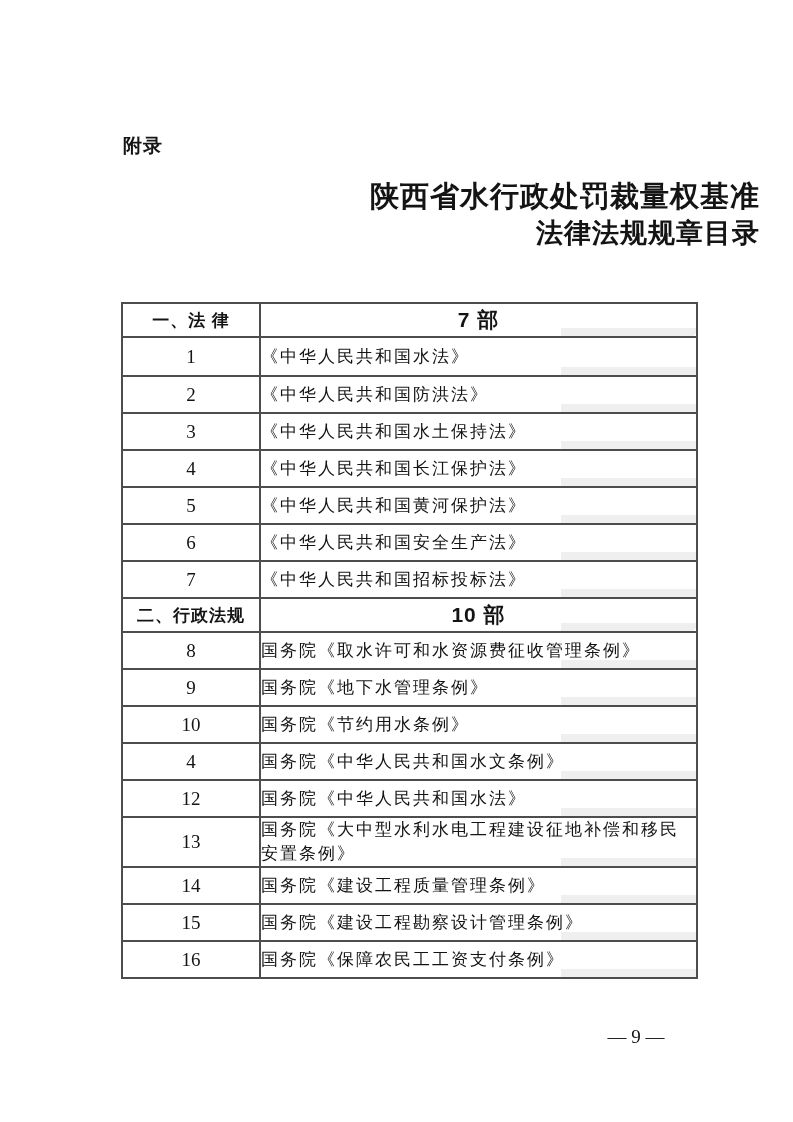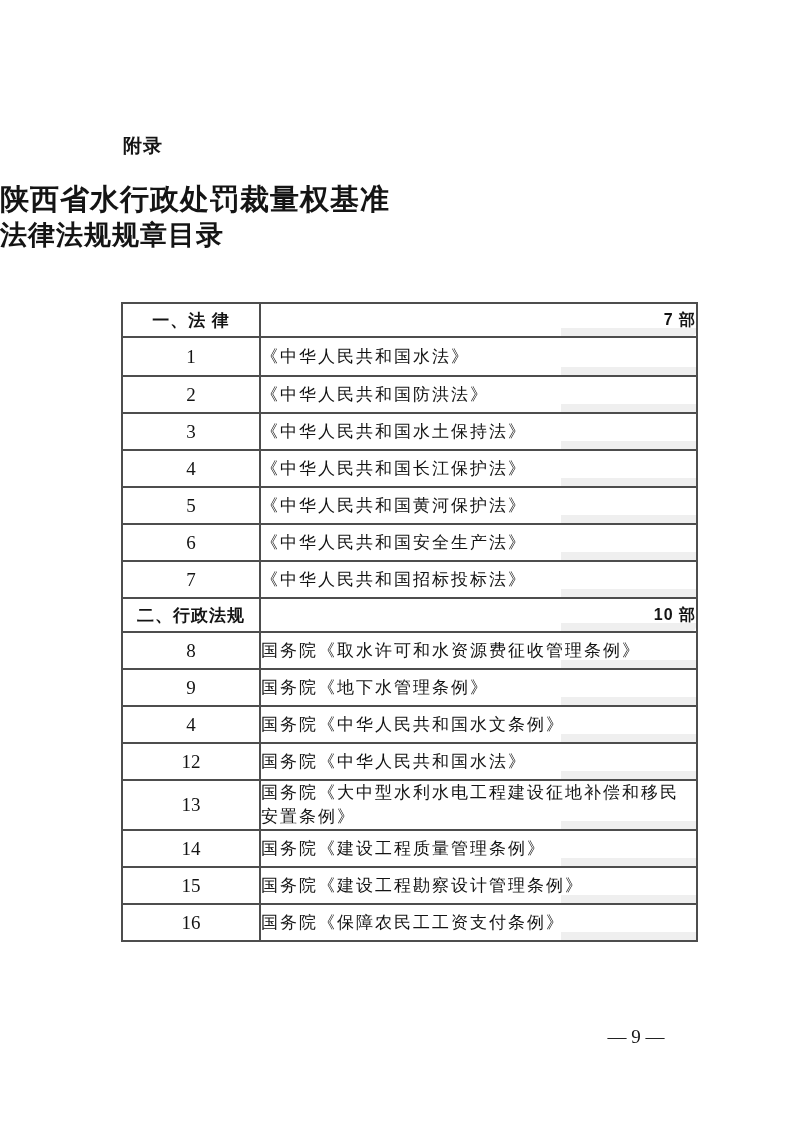--- a/index.html
+++ b/index.html
@@ -25,22 +25,22 @@
     font-weight: bold;
     font-size: 19px;
     letter-spacing: 1px;
     padding-left: 12px;
   }
   .title-block {
     position: absolute;
     top: 180px;
     left: 0;
     width: 760px;
-    text-align: left;
-    font-family: Liberation Sans, sans-serif;
+    text-align: right;
+    font-family: Liberation Mono, monospace;
     font-weight: bold;
   }
   .title-line1 {
     font-size: 29px;
     line-height: 38px;
     letter-spacing: 1px;
   }
   .title-line2 {
     font-size: 27px;
     line-height: 34px;
@@ -80,25 +80,25 @@
     background: linear-gradient(#efefef, #efefef) no-repeat right bottom / 135px 8px;
   }
   td.sec-label {
     text-align: center;
     font-family: "Liberation Sans", "DejaVu Sans", sans-serif;
     font-weight: bold;
     font-size: 17px;
     letter-spacing: 1px;
   }
   td.sec-count {
-    text-align: right;
+    text-align: center;
     padding-left: 9px;
     font-family: "Liberation Sans", "DejaVu Sans", sans-serif;
     font-weight: bold;
-    font-size: 16px;
+    font-size: 21px;
     letter-spacing: 1px;
     background: linear-gradient(#efefef, #efefef) no-repeat right bottom / 135px 8px;
     border-radius: 8px;
   }
   .page-number {
     position: absolute;
     top: 1026px;
     left: 598px;
     width: 76px;
     text-align: center;
@@ -163,20 +163,24 @@
       </tr>
       <tr class="row">
         <td class="num-cell">8</td>
         <td class="text-cell">国务院《取水许可和水资源费征收管理条例》</td>
       </tr>
       <tr class="row">
         <td class="num-cell">9</td>
         <td class="text-cell">国务院《地下水管理条例》</td>
       </tr>
       <tr class="row">
+        <td class="num-cell">10</td>
+        <td class="text-cell">国务院《节约用水条例》</td>
+      </tr>
+      <tr class="row">
         <td class="num-cell">4</td>
         <td class="text-cell">国务院《中华人民共和国水文条例》</td>
       </tr>
       <tr class="row">
         <td class="num-cell">12</td>
         <td class="text-cell">国务院《中华人民共和国水法》</td>
       </tr>
       <tr class="row row-tall">
         <td class="num-cell">13</td>
         <td class="text-cell">国务院《大中型水利水电工程建设征地补偿和移民安置条例》</td>

